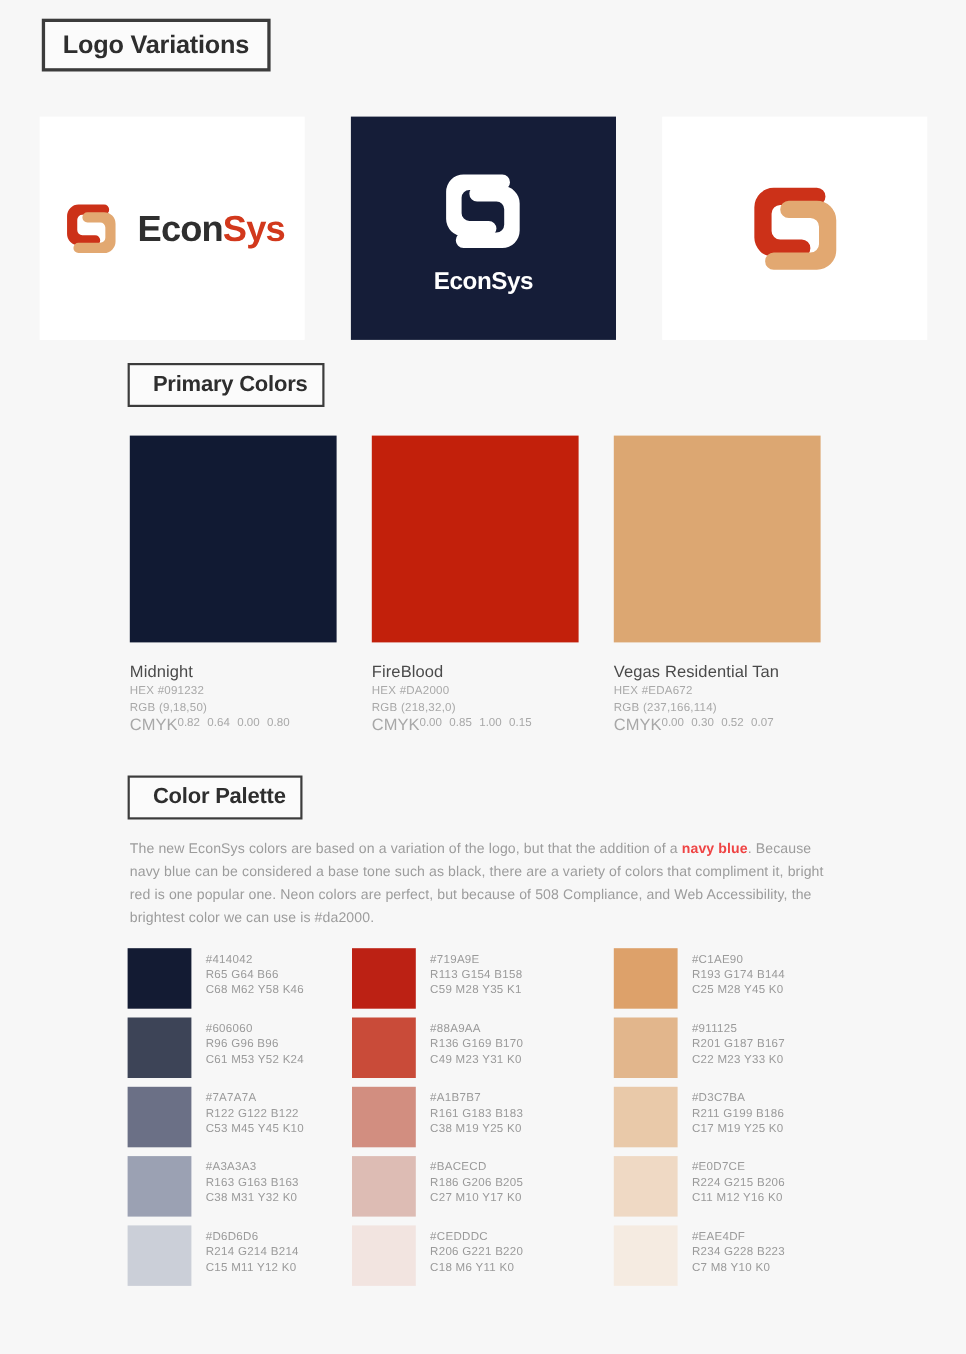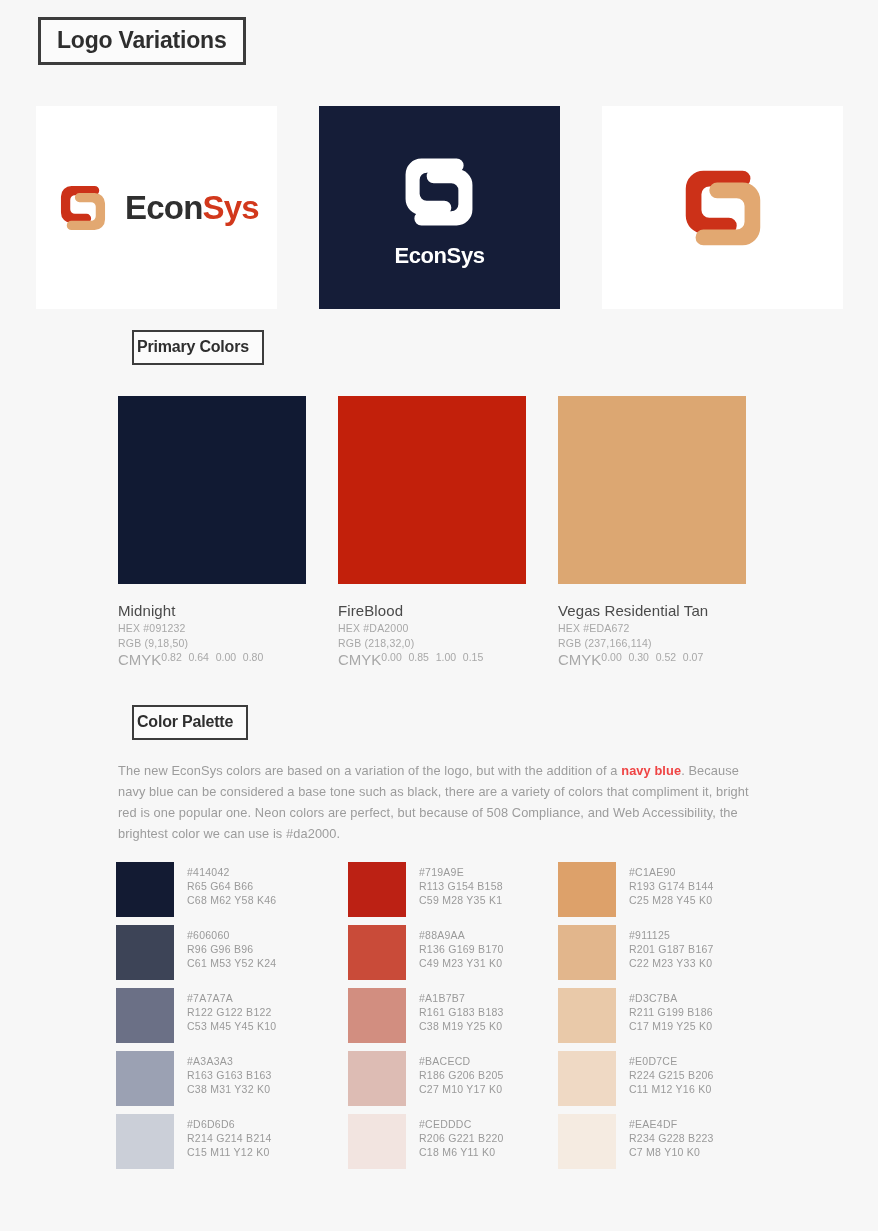--- a/index.html
+++ b/index.html
@@ -19,24 +19,23 @@
     border: 3px solid #3c3c3c;
     background: #fbfbfb;
     padding: 7px 16px 9px 16px;
     font-size: 23px;
     font-weight: 600;
     color: #2e2e2e;
     letter-spacing: -0.2px;
     line-height: 1.15;
   }
   .section-head.small {
-    font-size: 16px;
+    font-size: 20px;
     border-width: 2.5px;
-    padding: 6px 13px 7px 3px;
-    margin-left: 16px;
+    padding: 6px 13px 7px 21px;
   }
 
   #head-logo-variations { position: absolute; left: 38px; top: 17px; }
   #head-primary-colors  { position: absolute; left: 116px; top: 330px; }
   #head-color-palette   { position: absolute; left: 116px; top: 705px; }
 
   
   .logo-tile {
     position: absolute;
     top: 106px;
@@ -119,21 +118,21 @@
 
   
   #palette-grid {
     position: absolute;
     left: 0;
     top: 862px;
     width: 878px;
   }
   .palette-col { position: absolute; top: 0; width: 220px; }
   #palette-col-0 { left: 116px; }
-  #palette-col-1 { left: 348px; }
+  #palette-col-1 { left: 320px; }
   #palette-col-2 { left: 558px; }
 
   .palette-item {
     display: flex;
     align-items: flex-start;
     height: 63px;
     margin-bottom: 0;
   }
   .palette-item .chip {
     width: 58px;
@@ -242,21 +241,21 @@
       <span class="v">0.52</span>
       <span class="v">0.07</span>
     </div>
   </div>
 
 </div>
 
 <div class="section-head small" id="head-color-palette">Color Palette</div>
 
 <p id="palette-description">
-  <span>The new EconSys colors are based on a variation of the logo, but with the addition of a </span><b>navy blue</b><span>. Because navy blue can be considered a base tone such as black, there are a variety of colors that compliment it, bright red is one popular one. Neon colors are perfect, but because of 508 Compliance, and Web Accessibility, the brightest color we can use is #da2000.</span>
+  <span>The new EconSys colors are based on a variation of the logo, but that the addition of a </span><b>navy blue</b><span>. Because navy blue can be considered a base tone such as black, there are a variety of colors that compliment it, bright red is one popular one. Neon colors are perfect, but because of 508 Compliance, and Web Accessibility, the brightest color we can use is #da2000.</span>
 </p>
 
 <div id="palette-grid">
   <div class="palette-col" id="palette-col-0">
       <div class="palette-item">
         <div class="chip" style="background: rgb(19, 27, 51);"></div>
         <div class="meta">
           <div>#414042</div>
           <div>R65 G64 B66</div>
           <div>C68 M62 Y58 K46</div>

